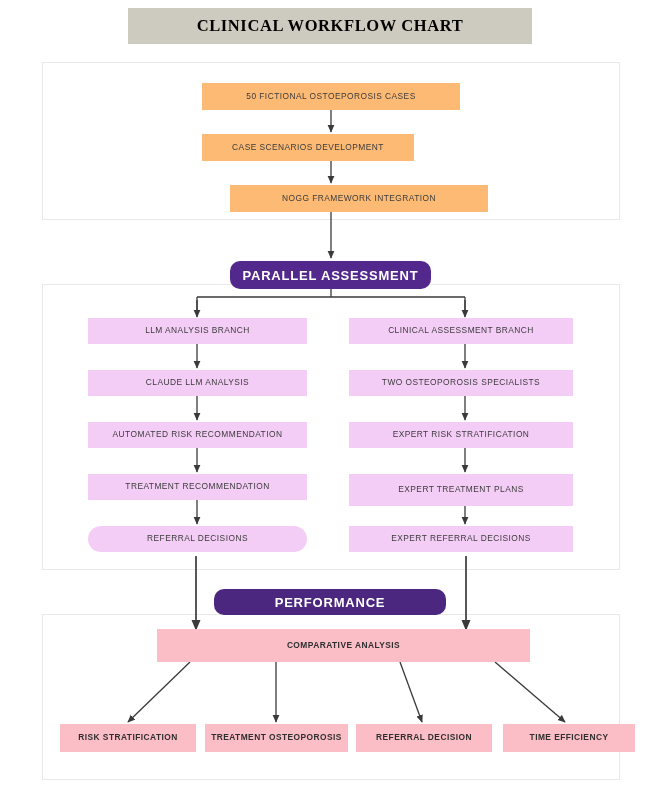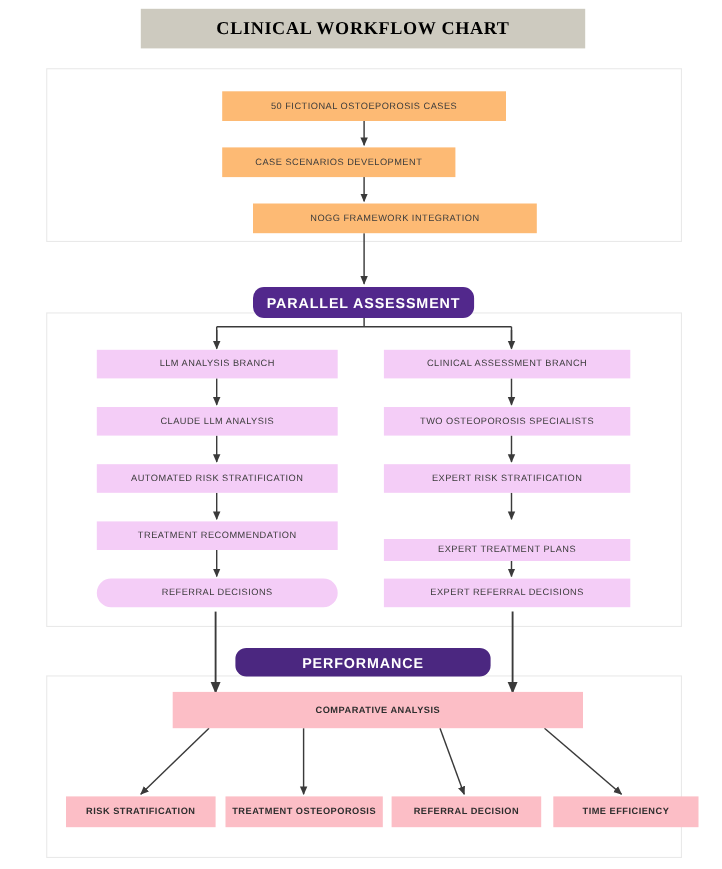--- a/index.html
+++ b/index.html
@@ -180,39 +180,39 @@
     <span>PARALLEL ASSESSMENT</span>
   </div>
 
   <div class="node node-violet" style="left:88px; top:318px; width:219px; height:26px;">
     <span>LLM ANALYSIS BRANCH</span>
   </div>
   <div class="node node-violet" style="left:88px; top:370px; width:219px; height:26px;">
     <span>CLAUDE LLM ANALYSIS</span>
   </div>
   <div class="node node-violet" style="left:88px; top:422px; width:219px; height:26px;">
-    <span>AUTOMATED RISK STRATIFICATION</span>
+    <span>AUTOMATED RISK RECOMMENDATION</span>
   </div>
   <div class="node node-violet" style="left:88px; top:474px; width:219px; height:26px;">
     <span>TREATMENT RECOMMENDATION</span>
   </div>
   <div class="node node-violet" style="left:88px; top:526px; width:219px; height:26px;border-radius:13px;">
     <span>REFERRAL DECISIONS</span>
   </div>
 
   <div class="node node-violet" style="left:349px; top:318px; width:224px; height:26px;">
     <span>CLINICAL ASSESSMENT BRANCH</span>
   </div>
   <div class="node node-violet" style="left:349px; top:370px; width:224px; height:26px;">
     <span>TWO OSTEOPOROSIS SPECIALISTS</span>
   </div>
   <div class="node node-violet" style="left:349px; top:422px; width:224px; height:26px;">
     <span>EXPERT RISK STRATIFICATION</span>
   </div>
-  <div class="node node-violet" style="left:349px; top:490px; width:224px; height:20px;text-align:right;">
+  <div class="node node-violet" style="left:349px; top:474px; width:224px; height:32px;text-align:right;">
     <span>EXPERT TREATMENT PLANS</span>
   </div>
   <div class="node node-violet" style="left:349px; top:526px; width:224px; height:26px;">
     <span>EXPERT REFERRAL DECISIONS</span>
   </div>
 
   <div class="band" id="band-perf">
     <span>PERFORMANCE</span>
   </div>
 

